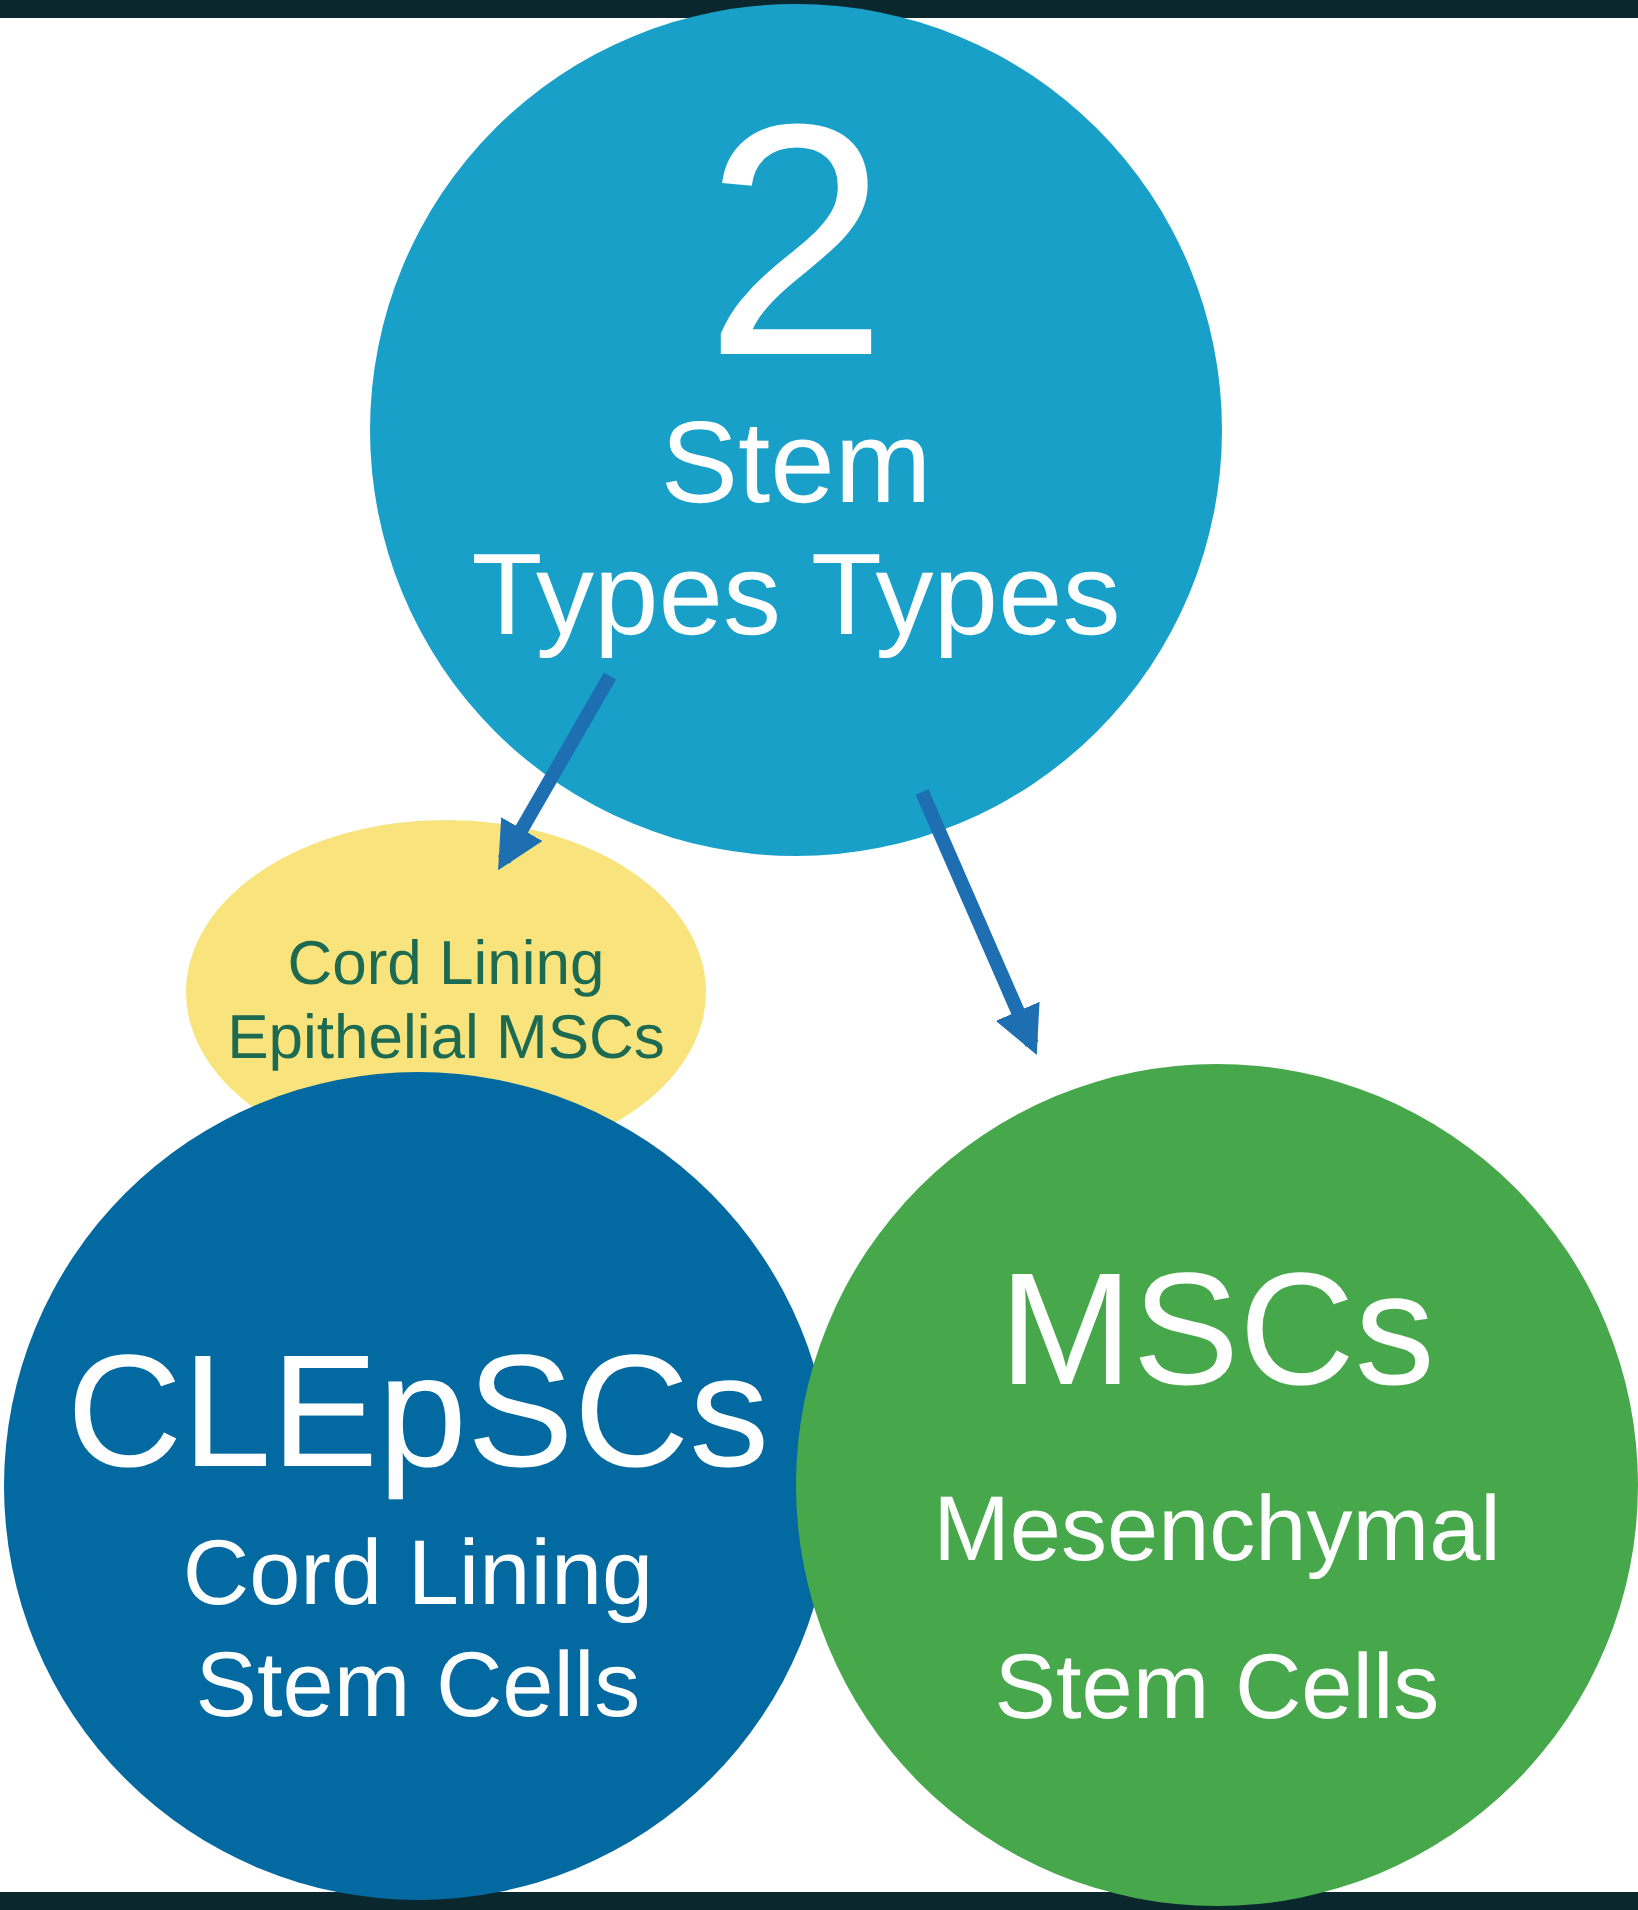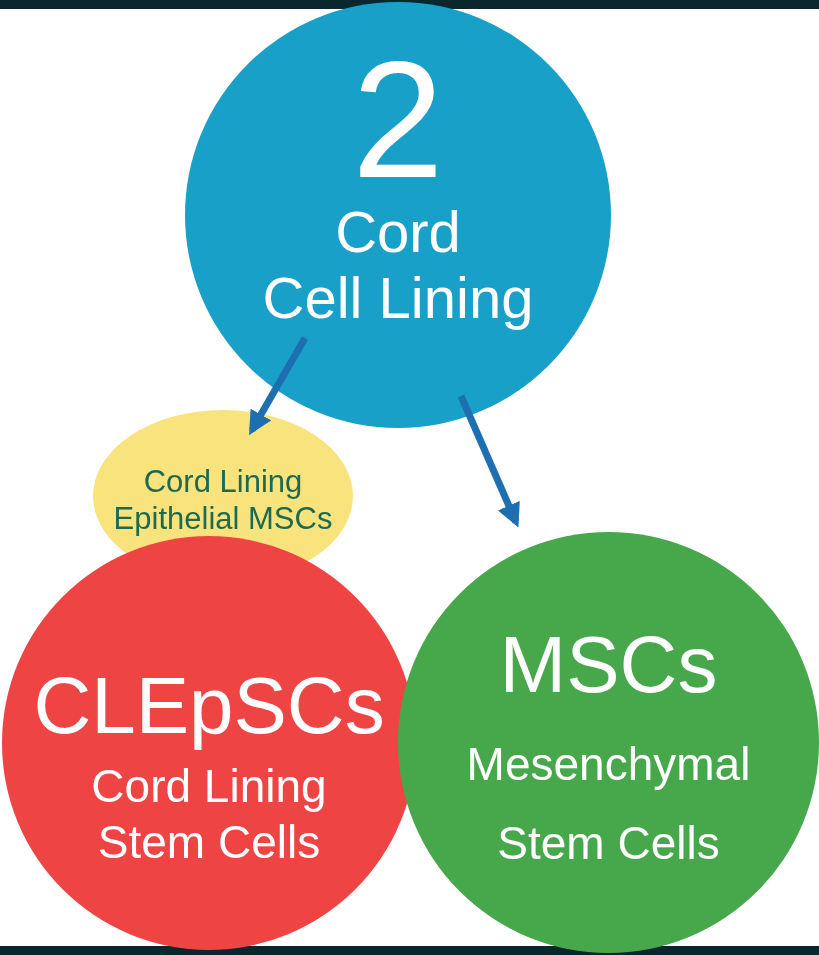--- a/index.html
+++ b/index.html
@@ -66,33 +66,33 @@
 <body>
 
 <div class="canvas">
 
   <div class="strip strip-top" style="background: rgb(11, 39, 46);"></div>
   <div class="strip strip-bottom" style="background: rgb(11, 39, 46);"></div>
 
   <div class="circle circle-top" style="background: rgb(24, 160, 200);">
     <div class="content content-top">
       <div class="num">2</div>
-      <div class="line-lg">Cord</div>
-      <div class="line-lg">Cell Lining</div>
+      <div class="line-lg">Stem</div>
+      <div class="line-lg">Types Types</div>
     </div>
   </div>
 
   <div class="ellipse" style="background: rgb(248, 227, 125);">
     <div class="content content-ellipse" style="color: rgb(28, 106, 82);">
       <div class="line-sm">Cord Lining</div>
       <div class="line-sm">Epithelial MSCs</div>
     </div>
   </div>
 
-  <div class="circle circle-left" style="background: #ef4444;">
+  <div class="circle circle-left" style="background: #0369a1;">
     <div class="content content-left">
       <div class="abbr">CLEpSCs</div>
       <div class="line-md">Cord Lining</div>
       <div class="line-md">Stem Cells</div>
     </div>
   </div>
 
   <div class="circle circle-right" style="background: rgb(71, 168, 75); text-align: right;">
     <div class="content content-right">
       <div class="abbr">MSCs</div>

